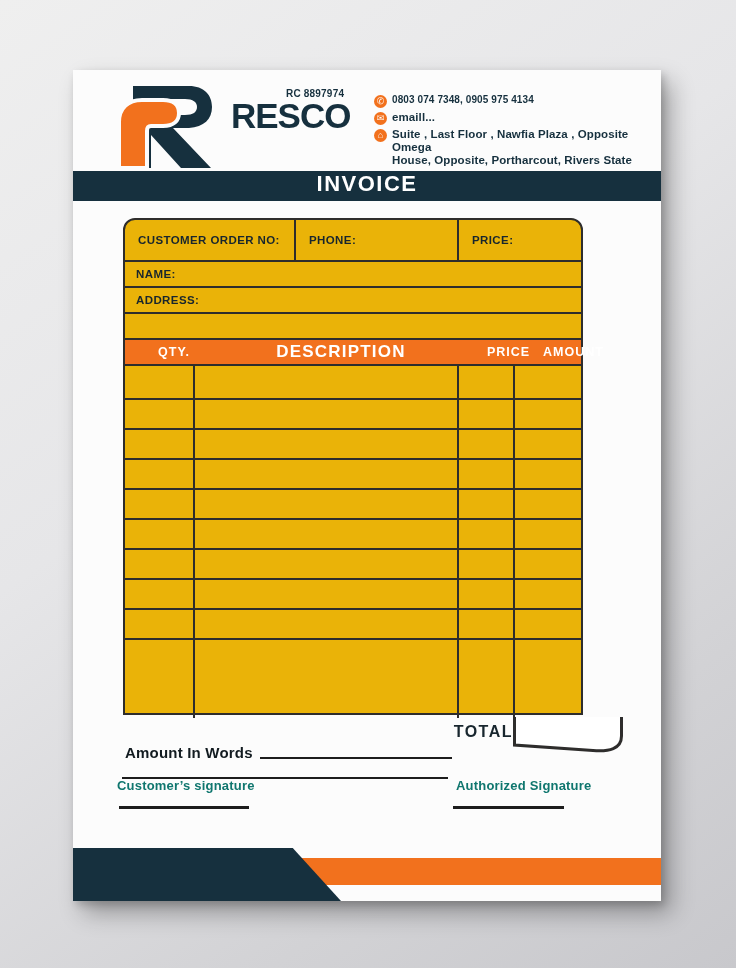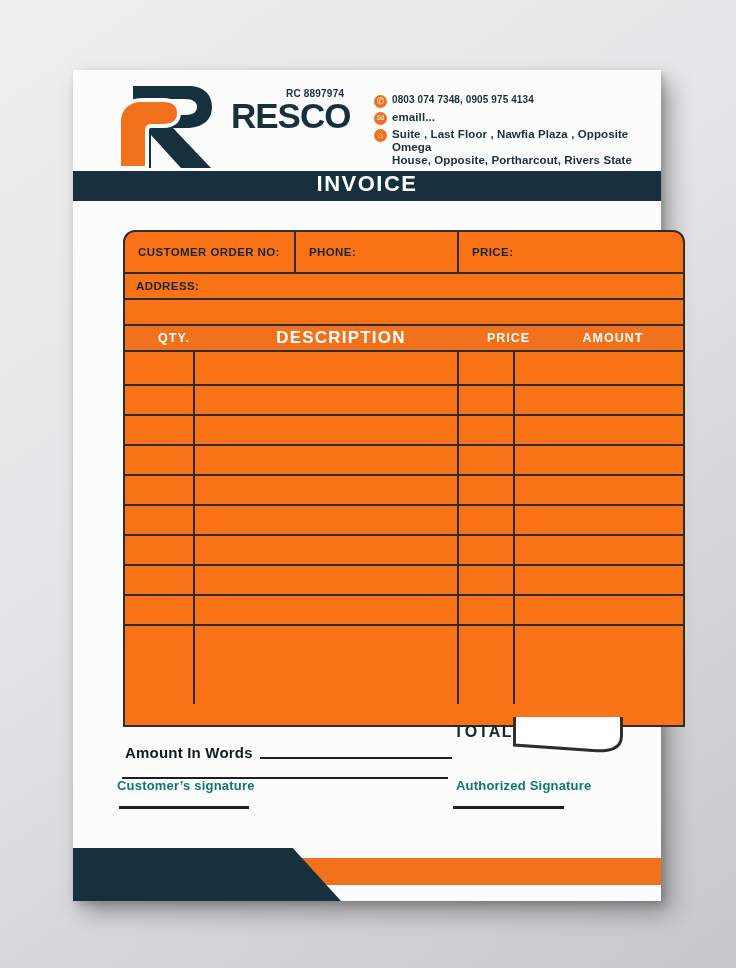--- a/index.html
+++ b/index.html
@@ -34,23 +34,23 @@
   .c-txt{font-size:11.5px;font-weight:700;line-height:1.15;letter-spacing:.1px;}
   .c-txt.phones{font-size:10px;}
   
   .invoice-band{
     position:absolute;left:0;top:101px;width:100%;height:30px;background:#16303e;
     display:flex;align-items:flex-start;justify-content:center;
   }
   .invoice-band span{color:#fff;font-size:22px;font-weight:800;letter-spacing:1.5px;}
   
   .form-block{
-    position:absolute;left:50px;top:160px;width:562px;height:497px;
+    position:absolute;left:50px;top:148px;width:460px;height:497px;
     border:2.5px solid #2e2d2c;border-radius:12px 12px 0 0;box-sizing:border-box;
-    background:#f97316;
+    background:#eab308;
   }
   .fb-top{display:grid;grid-template-columns:171px 163px 1fr;height:40px;box-sizing:border-box;}
   .fb-top .cell{border-right:2.5px solid #2e2d2c;display:flex;align-items:center;padding-left:13px;box-sizing:border-box;}
   .fb-top .cell:last-child{border-right:none;}
   .fb-row{height:26px;border-top:2.5px solid #2e2d2c;display:flex;align-items:center;padding-left:11px;box-sizing:border-box;}
   .flabel{font-size:11.5px;font-weight:700;color:#18262e;letter-spacing:.4px;}
   .t-head{
     height:26px;border-top:2.5px solid #2e2d2c;background:#f2711d;
     display:grid;grid-template-columns:70px 264px 56px 1fr;align-items:center;box-sizing:border-box;
   }
@@ -128,20 +128,23 @@
         <span class="flabel">CUSTOMER ORDER NO:</span>
       </div>
       <div class="cell">
         <span class="flabel">PHONE:</span>
       </div>
       <div class="cell">
         <span class="flabel">PRICE:</span>
       </div>
     </div>
     <div class="fb-row">
+      <span class="flabel">NAME:</span>
+    </div>
+    <div class="fb-row">
       <span class="flabel">ADDRESS:</span>
     </div>
     <div class="fb-row"></div>
 
     <div class="t-head">
       <div class="hcell">QTY.</div>
       <div class="hcell desc">DESCRIPTION</div>
       <div class="hcell">PRICE</div>
       <div class="hcell">AMOUNT</div>
     </div>

